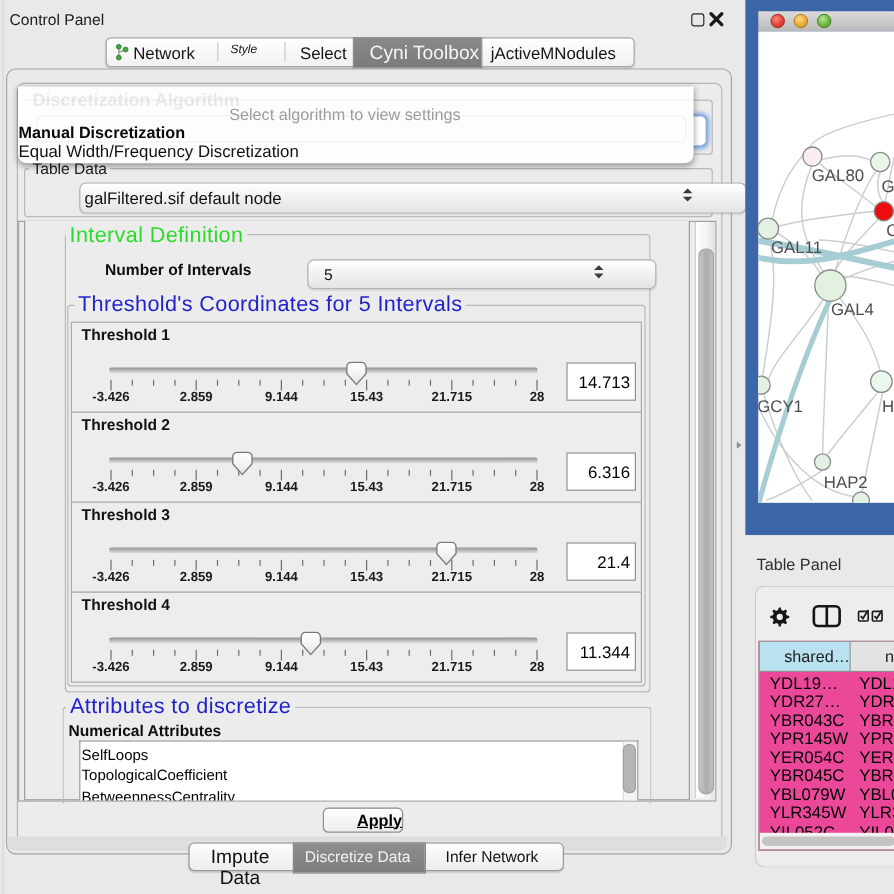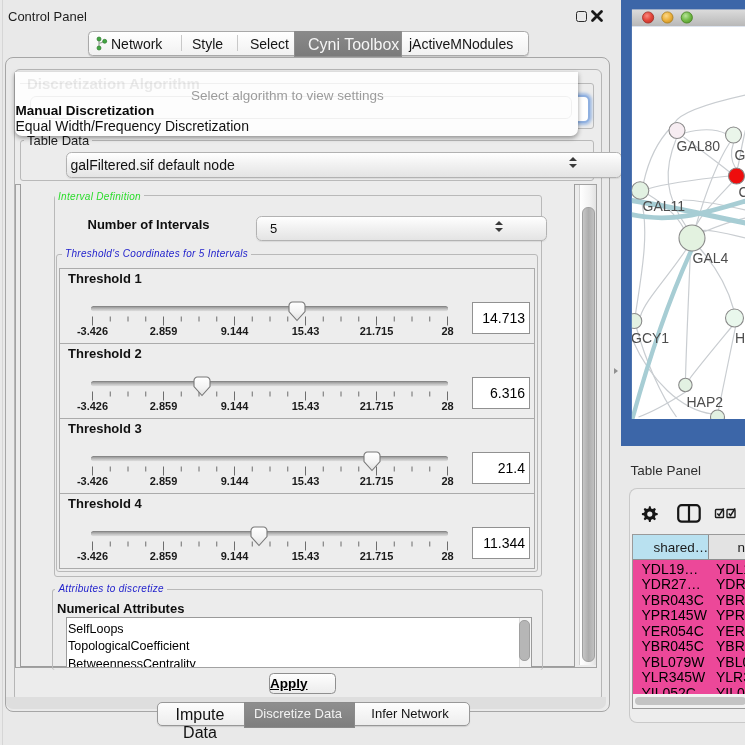--- a/index.html
+++ b/index.html
@@ -1,19 +1,19 @@
 <!DOCTYPE html>
 <html><head><meta charset="utf-8">
 <style>
   html,body{margin:0;padding:0;}
   body{width:745px;height:745px;position:relative;overflow:hidden;
        background:#e9e9e9;font-family:"Liberation Sans",sans-serif;
        -webkit-font-smoothing:antialiased;}
   .ab{position:absolute;}
-  .glabel{position:absolute;background:#ececec;padding:0 3px;font-size:10px;line-height:15px;letter-spacing:0.3px;font-style:italic;}
+  .glabel{position:absolute;background:#ececec;padding:0 3px;font-size:18px;line-height:15px;letter-spacing:0.3px;}
   .combo{position:absolute;background:linear-gradient(#ffffff,#f2f2f2 45%,#e4e4e4);
          border:1px solid #b2b2b2;border-radius:5.5px;box-shadow:0 1px 1px rgba(0,0,0,0.08);margin-left:36px;}
   .combo .txt{position:absolute;left:11px;font-size:13px;color:#111;}
   .arrs{position:absolute;width:9px;}
   .tri-up{width:0;height:0;border-left:4px solid transparent;border-right:4px solid transparent;
           border-bottom:4.5px solid #3a3a3a;margin-bottom:2.5px;}
   .tri-dn{width:0;height:0;border-left:4px solid transparent;border-right:4px solid transparent;
           border-top:4.5px solid #3a3a3a;}
   .tpanel{position:absolute;left:59px;width:473.5px;height:74px;background:#ededed;
           border:1px solid #ababab;}
@@ -44,21 +44,21 @@
 <div class="ab" style="left:293.5px;top:31px;width:106px;height:25px;background:linear-gradient(#8a8a8a,#7b7b7b);border:1px solid #8e8e8e;border-top:none;"></div>
 <div class="ab" style="left:181px;top:35px;width:1px;height:16px;background:#c9c9c9;"></div>
 <div class="ab" style="left:237px;top:35px;width:1px;height:16px;background:#c9c9c9;"></div>
 <svg class="ab" style="left:95px;top:36px;" width="13" height="15" viewBox="0 0 13 15">
   <path d="M4 3 V12 M4 7.5 L9.5 5.5" stroke="#9aa59a" stroke-width="1.2" fill="none"></path>
   <circle cx="4" cy="3" r="2" fill="#42a642" stroke="#2c7a2c" stroke-width="0.7"></circle>
   <circle cx="4" cy="12" r="2" fill="#42a642" stroke="#2c7a2c" stroke-width="0.7"></circle>
   <circle cx="9.7" cy="5.3" r="2" fill="#42a642" stroke="#2c7a2c" stroke-width="0.7"></circle>
 </svg>
 <div class="ab" style="left:111px;top:36px;font-size:14px;color:#151515;">Network</div>
-<div class="ab" style="left:192px;top:36px;font-size:14px;color:#151515;">Style</div>
+<div class="ab" style="left:192px;top:36px;font-size:10px;color:#151515;font-style:italic;">Style</div>
 <div class="ab" style="left:250px;top:36px;font-size:14px;color:#151515;">Select</div>
 <div class="ab" style="left:308px;top:36px;font-size:16px;color:#f5f5f5;">Cyni Toolbox</div>
 <div class="ab" style="left:409px;top:36px;font-size:14px;color:#151515;">jActiveMNodules</div>
 
 <div class="ab" style="left:4.5px;top:57px;width:603px;height:653px;background:#eaeaea;
      border:1px solid #a6a6a6;border-radius:8px;"></div>
 <div class="ab" style="left:13.5px;top:69px;width:586px;height:631px;background:#ececec;
      border:1px solid #b6b6b6;border-radius:6px;"></div>
 
 <div class="ab" style="left:6px;top:697px;width:600px;height:12px;background:#dedede;border-radius:0 0 7px 7px;"></div>
@@ -289,21 +289,21 @@
 <div class="ab" style="left:57px;top:600.5px;font-size:13px;font-weight:bold;color:#0e0e0e;text-align:center;">Numerical Attributes</div>
 <div class="ab" style="left:65.5px;top:617px;width:464px;height:48.5px;background:#ffffff;border:1px solid #9a9a9a;border-bottom:none;overflow:hidden;">
   <div style="position:absolute;left:1.5px;top:3.5px;font-size:12.5px;color:#000;">SelfLoops</div>
   <div style="position:absolute;left:1.5px;top:21px;font-size:12.5px;color:#000;">TopologicalCoefficient</div>
   <div style="position:absolute;left:1.5px;top:38.5px;font-size:12.5px;color:#000;">BetweennessCentrality</div>
   <div style="position:absolute;right:0;top:0;width:11px;height:48.5px;background:#f4f4f4;border-left:1px solid #ddd;"></div>
   <div style="position:absolute;right:1px;top:2px;width:9px;height:39px;background:#b6b6b6;border:1px solid #a0a0a0;border-radius:5px;"></div>
 </div>
 
 <div class="ab" style="left:269px;top:672.5px;width:65px;height:19px;background:linear-gradient(#fefefe,#ececec);
-     border:1px solid #8f8f8f;border-radius:4.5px;text-align:left;font-size:13.5px;font-weight:600;
+     border:1px solid #8f8f8f;border-radius:4.5px;text-align:right;font-size:13.5px;font-weight:600;
      color:#000;line-height:19px;text-decoration:underline;">Apply</div>
 
 <div class="ab" style="left:156.5px;top:702px;width:311.5px;height:22px;background:linear-gradient(#fdfdfd,#ededed);
      border:1px solid #989898;border-radius:5px;box-shadow:0 1px 1px rgba(0,0,0,0.12);"></div>
 <div class="ab" style="left:243.5px;top:702px;width:109px;height:24px;background:linear-gradient(#8e8e8e,#7e7e7e);border:1px solid #8a8a8a;"></div>
 <div class="ab" style="left:156.5px;top:706px;width:87px;text-align:center;font-size:16px;color:#111;">Impute Data</div>
 <div class="ab" style="left:243.5px;top:706px;width:109px;text-align:center;font-size:13px;color:#f2f2f2;">Discretize Data</div>
 <div class="ab" style="left:352.5px;top:706px;width:115px;text-align:center;font-size:13px;color:#111;">Infer Network</div>
 
 <div class="ab" style="left:614px;top:368px;width:0;height:0;border-top:3px solid transparent;border-bottom:3px solid transparent;border-left:4px solid #909090;"></div>

